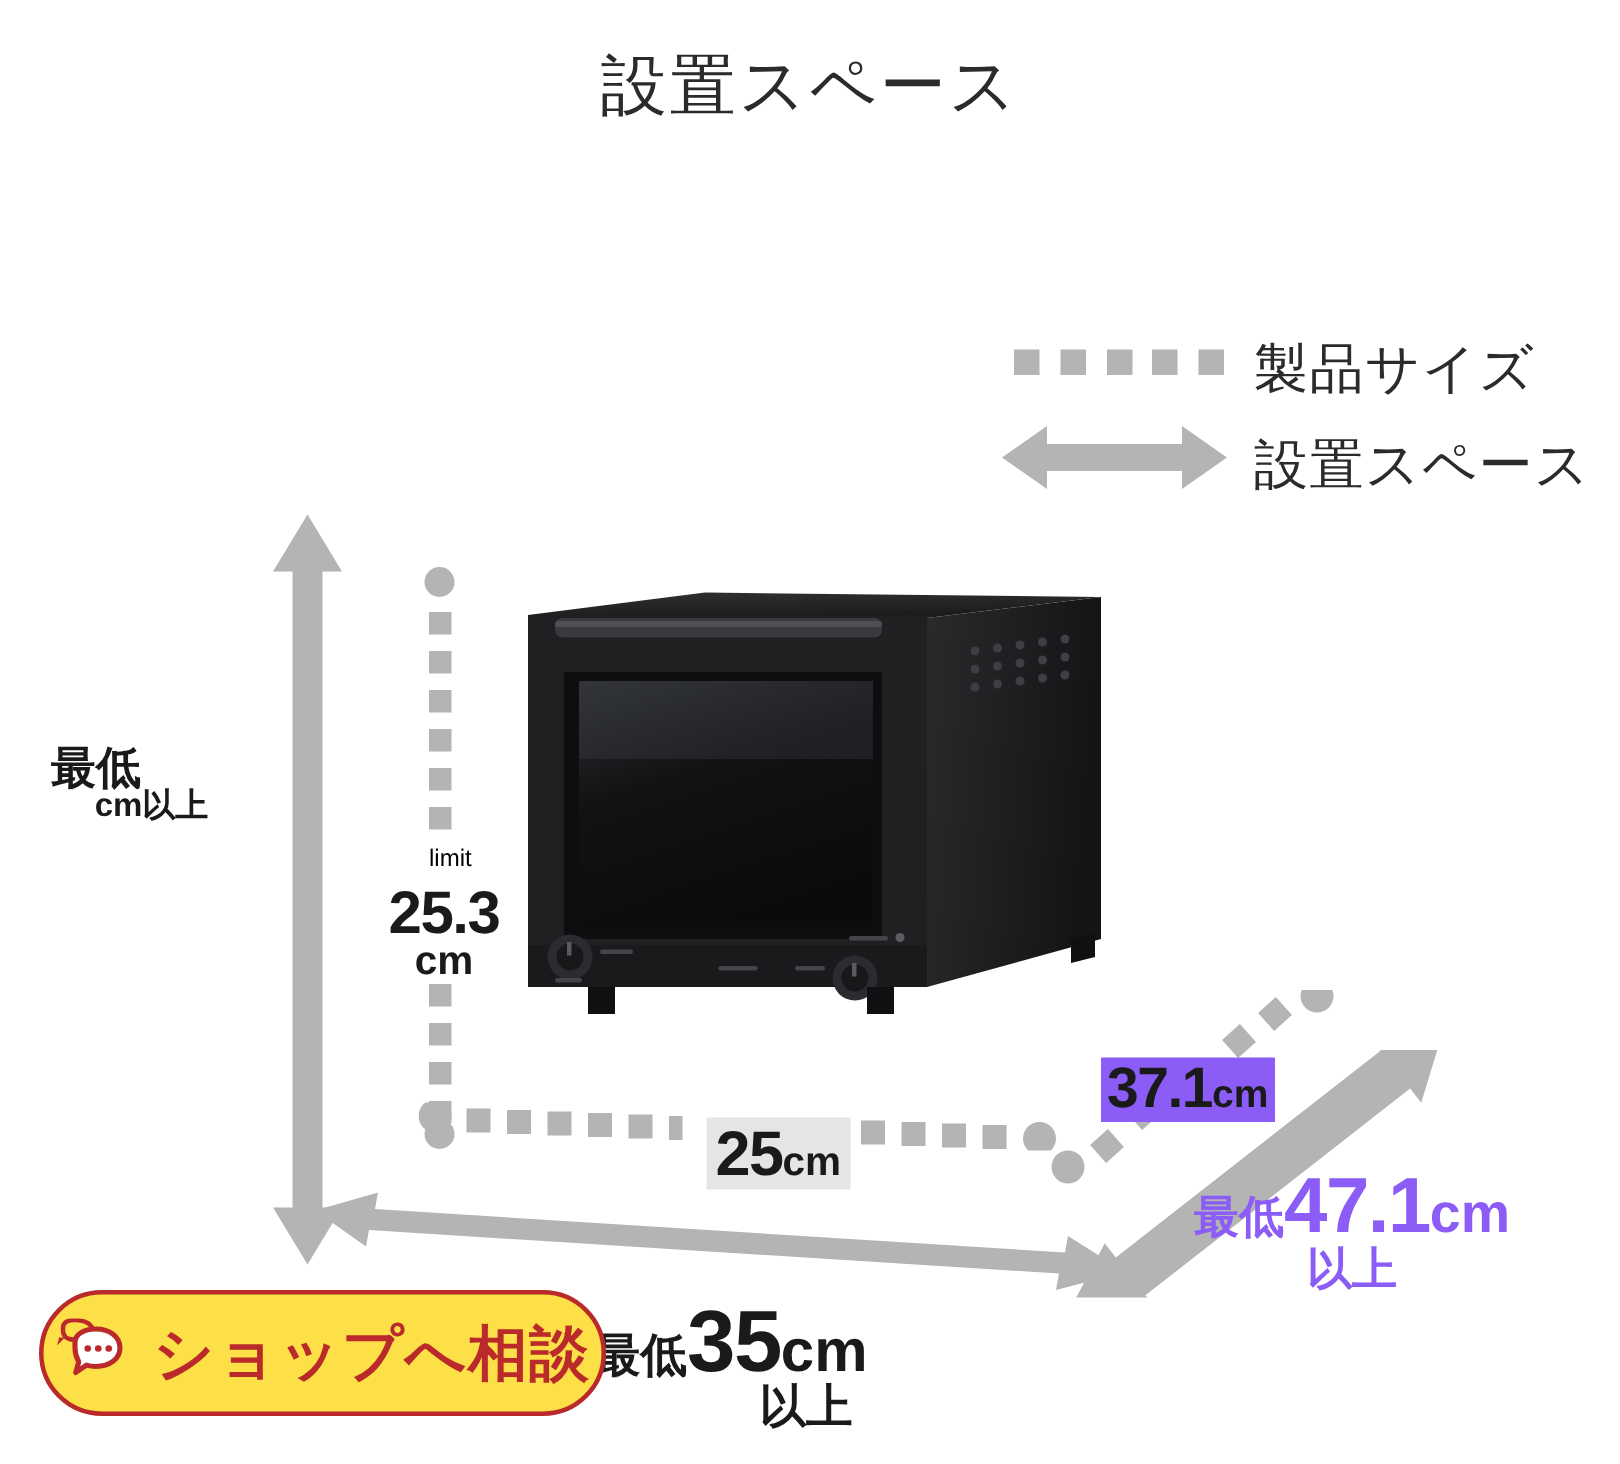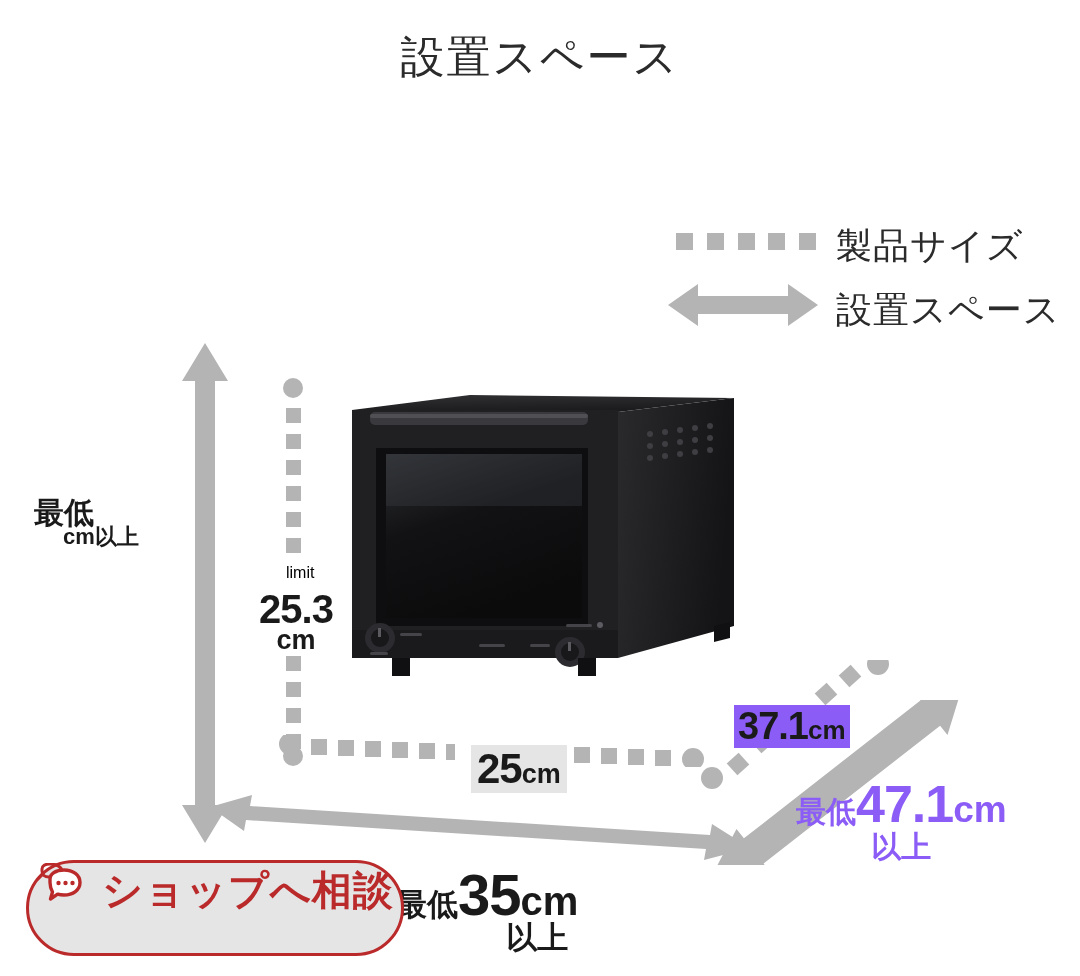--- a/index.html
+++ b/index.html
@@ -298,26 +298,26 @@
     text-align: center;
     margin-top: 2px;
   }
 
   
   .shop-button {
     position: absolute;
     left: 26px;
     top: 860px;
     width: 378px;
-    height: 96px;
+    height: 84px;
     border: 3px solid #bb2a2a;
     border-radius: 48px;
-    background: #e5e5e5;
+    background: #fde047;
     display: flex;
-    align-items: flex-start;
+    align-items: center;
     justify-content: center;
     gap: 14px;
     cursor: pointer;
     box-sizing: border-box;
   }
   .shop-button .btn-label {
     font-size: 40px;
     font-weight: 700;
     color: #bb2a2a;
     letter-spacing: 1px;

